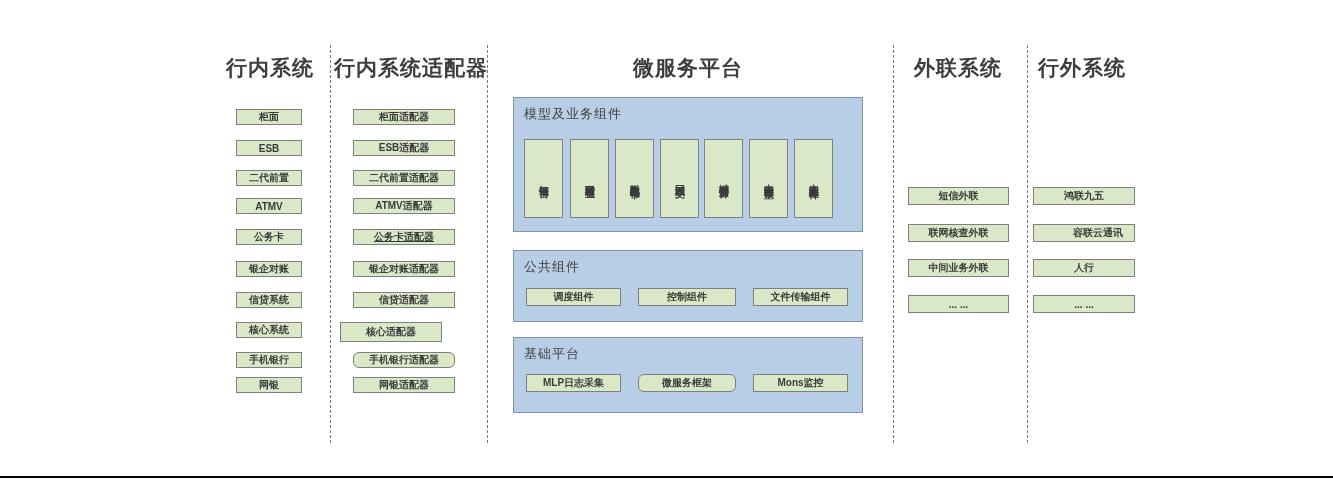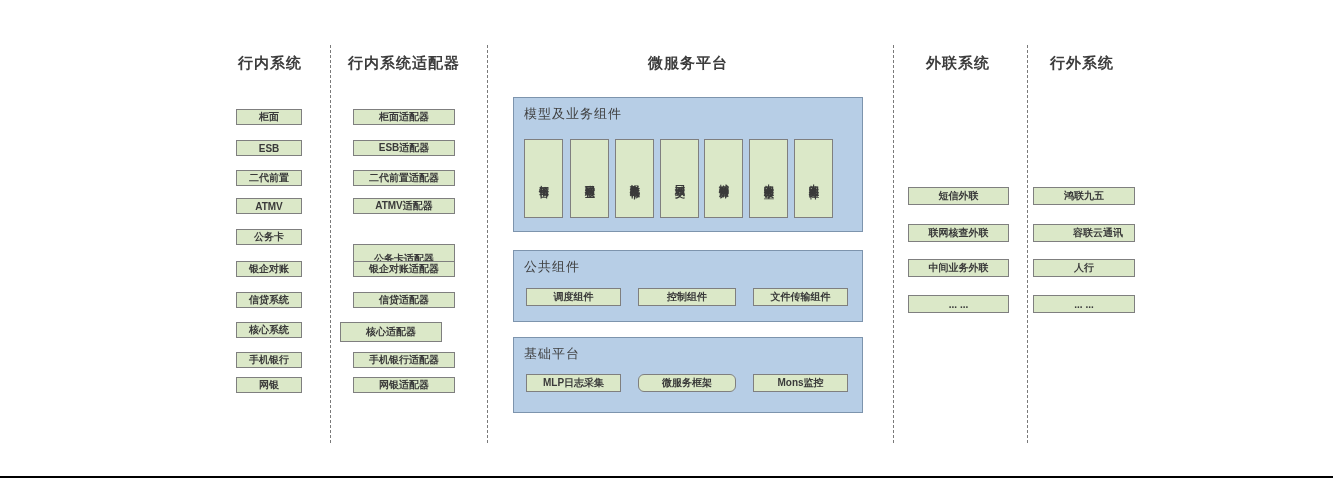--- a/index.html
+++ b/index.html
@@ -5,21 +5,21 @@
   html,body{margin:0;padding:0;background:#ffffff;}
   #stage{
     position:relative;
     width:1333px;height:483px;
     background:#ffffff;
     font-family:"Liberation Sans","DejaVu Sans",sans-serif;
     overflow:hidden;
   }
   .hdr{
     position:absolute;top:54px;
-    font-size:15px;font-weight:bold;color:#3d3d3d;
+    font-size:21px;font-weight:bold;color:#3d3d3d;
     text-align:center;letter-spacing:1px;white-space:nowrap;
   }
   .dash{
     position:absolute;top:45px;height:398px;width:0;
     border-left:1px dashed #7a7a7a;
   }
   .gbox{
     position:absolute;box-sizing:border-box;
     background:#dbe8c8;border:1px solid #7f7f7f;
     color:#3a3a3a;font-size:10px;font-weight:bold;
@@ -70,25 +70,25 @@
     <div class="gbox" style="left:236px;top:322px;width:66px;height:16px;">核心系统</div>
     <div class="gbox" style="left:236px;top:352px;width:66px;height:16px;">手机银行</div>
     <div class="gbox" style="left:236px;top:377px;width:66px;height:16px;">网银</div>
   </div>
 
   <div>
     <div class="gbox" style="left:353px;top:109px;width:102px;height:16px;">柜面适配器</div>
     <div class="gbox" style="left:353px;top:140px;width:102px;height:16px;">ESB适配器</div>
     <div class="gbox" style="left:353px;top:170px;width:102px;height:16px;">二代前置适配器</div>
     <div class="gbox" style="left:353px;top:198px;width:102px;height:16px;">ATMV适配器</div>
-    <div class="gbox" style="left:353px;top:244px;width:102px;height:30px;text-decoration:underline;">公务卡适配器</div>
+    <div class="gbox" style="left:353px;top:229px;width:102px;height:16px;text-decoration:underline;">公务卡适配器</div>
     <div class="gbox" style="left:353px;top:261px;width:102px;height:16px;">银企对账适配器</div>
     <div class="gbox" style="left:353px;top:292px;width:102px;height:16px;">信贷适配器</div>
     <div class="gbox" style="left:340px;top:322px;width:102px;height:20px;">核心适配器</div>
-    <div class="gbox" style="left:353px;top:352px;width:102px;height:16px;">手机银行适配器</div>
+    <div class="gbox" style="left:353px;top:352px;width:102px;height:16px;border-radius:6px;">手机银行适配器</div>
     <div class="gbox" style="left:353px;top:377px;width:102px;height:16px;">网银适配器</div>
   </div>
 
   <div class="panel" style="top:97px;height:135px;">
     <div class="plabel">模型及业务组件</div>
     <div class="gbox vbox" style="left:10px;top:41px;width:39px;height:79px;">短信平台</div>
     <div class="gbox vbox" style="left:56px;top:41px;width:39px;height:79px;">联网核查</div>
     <div class="gbox vbox" style="left:101px;top:41px;width:39px;height:79px;">银联及银行卡</div>
     <div class="gbox vbox" style="left:146px;top:41px;width:39px;height:79px;">同城票交</div>
     <div class="gbox vbox" style="left:190px;top:41px;width:39px;height:79px;">城商行清算</div>

